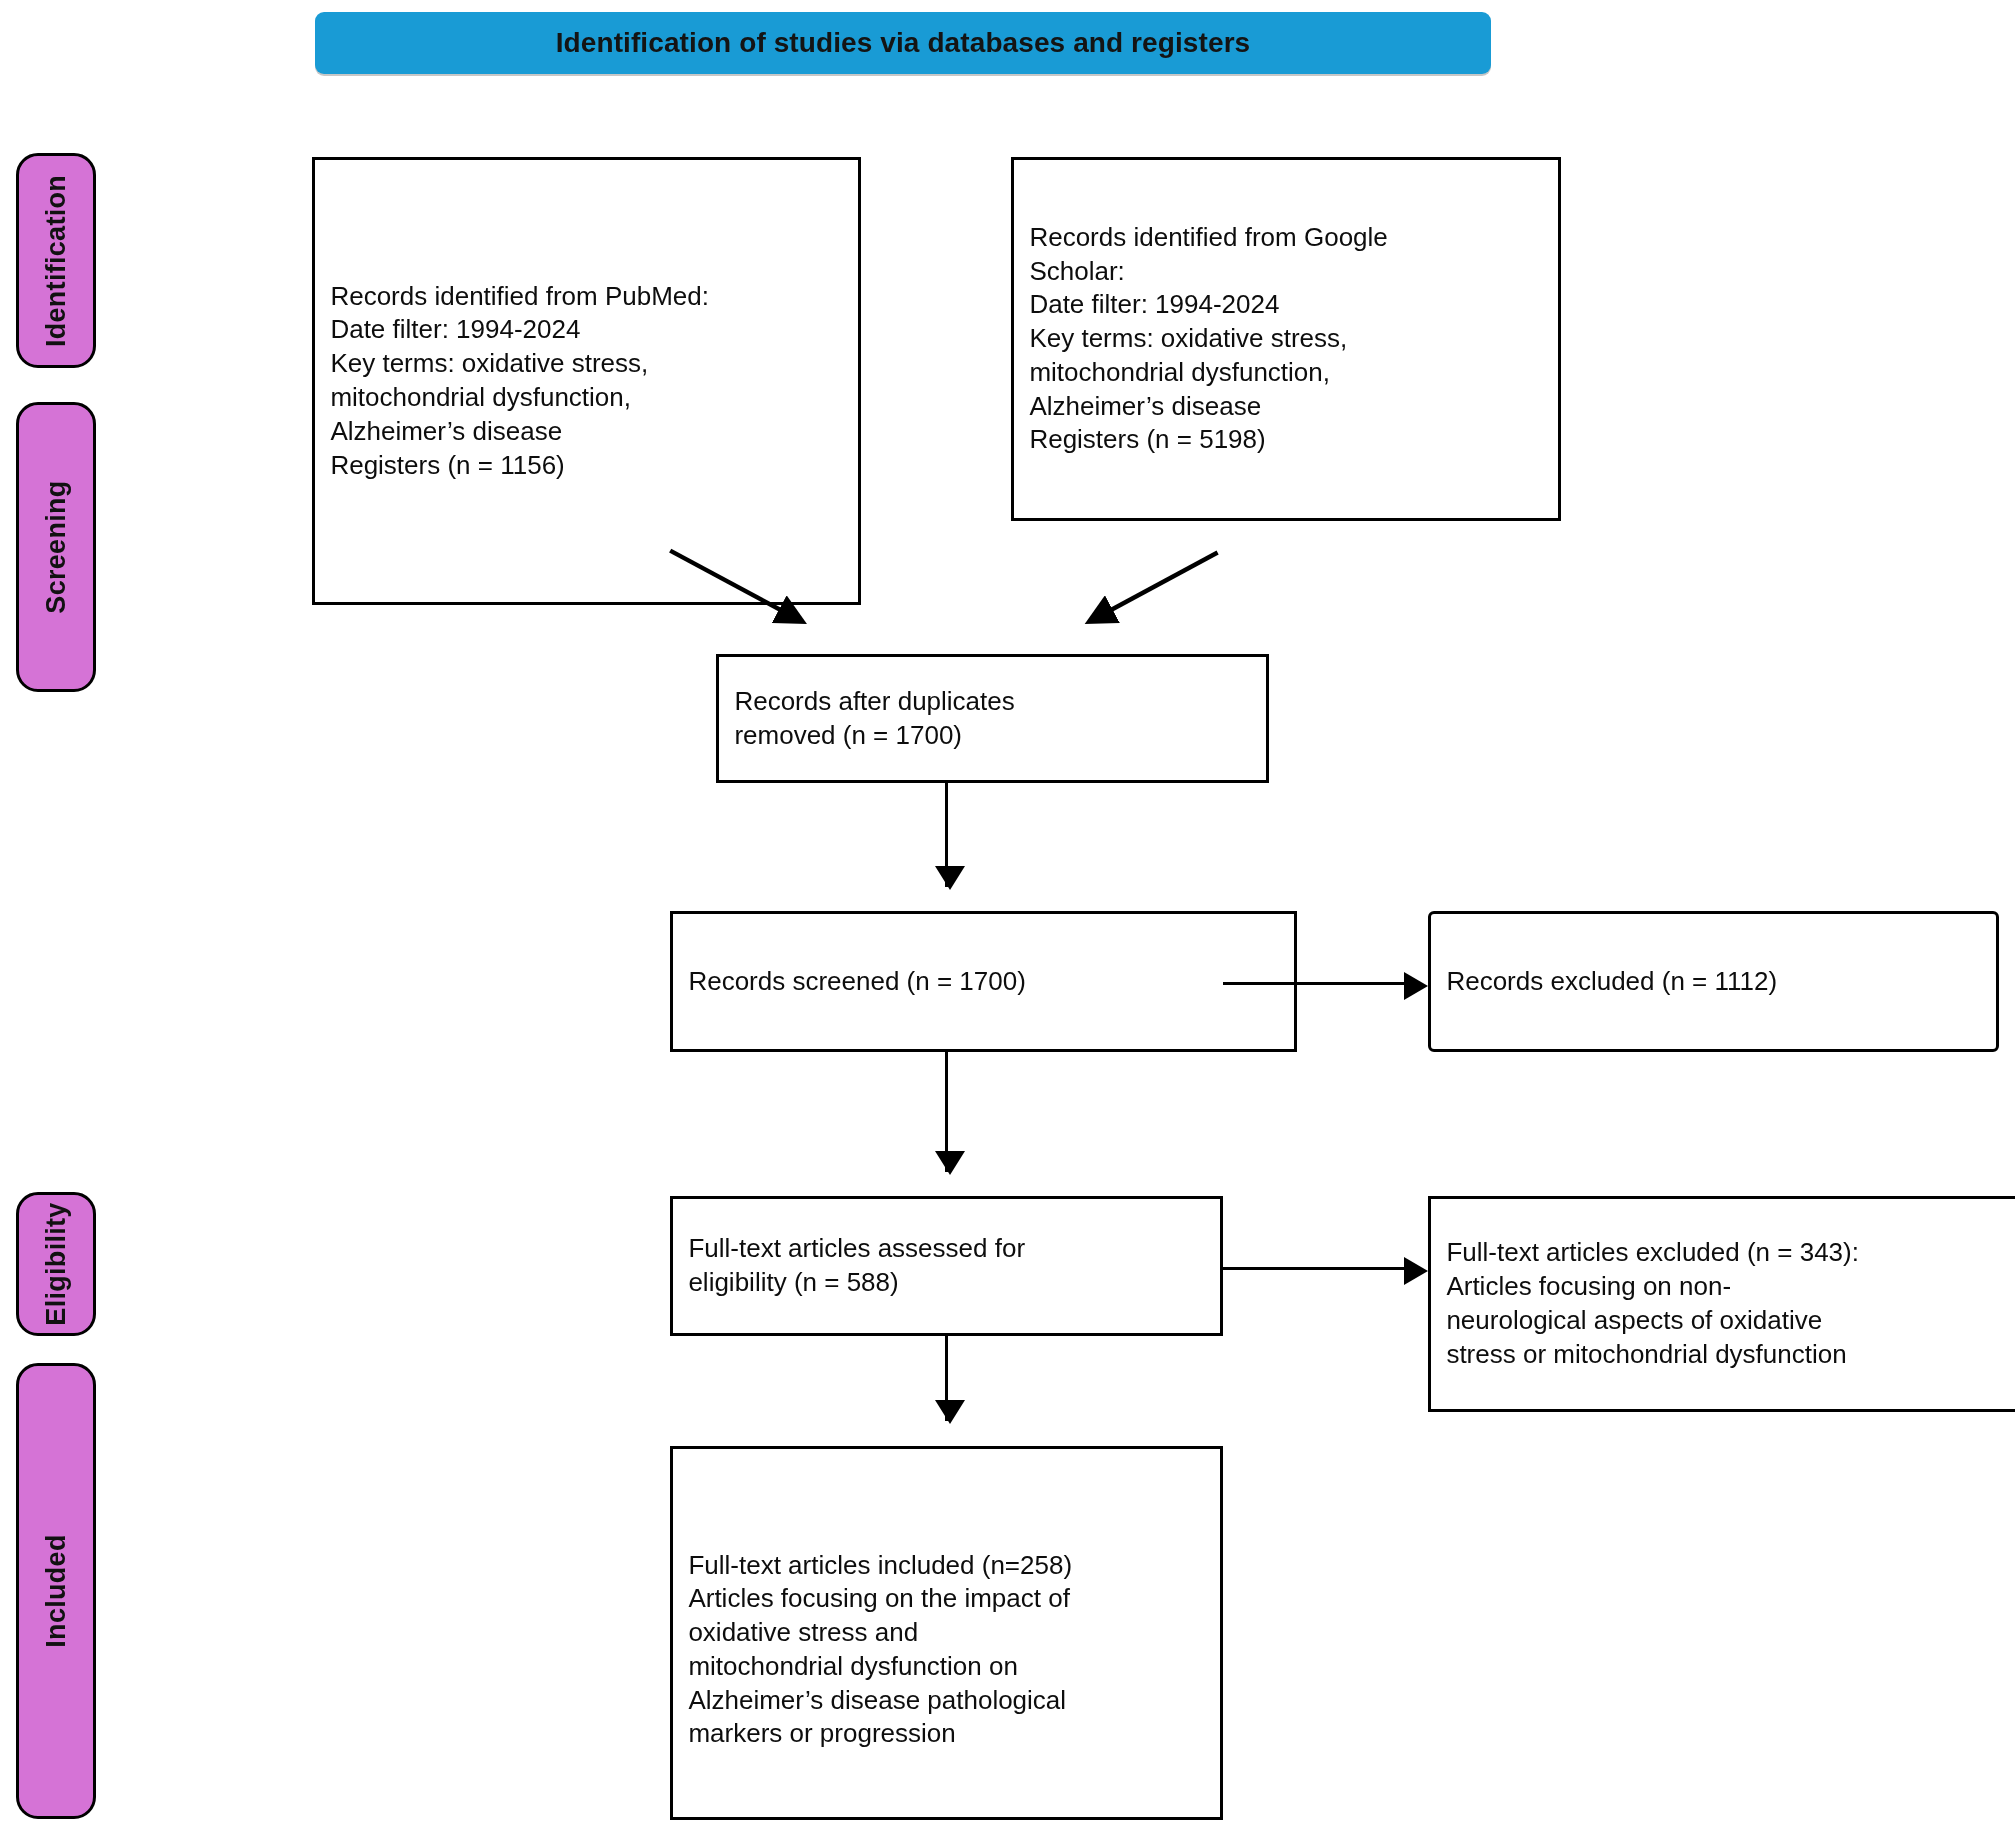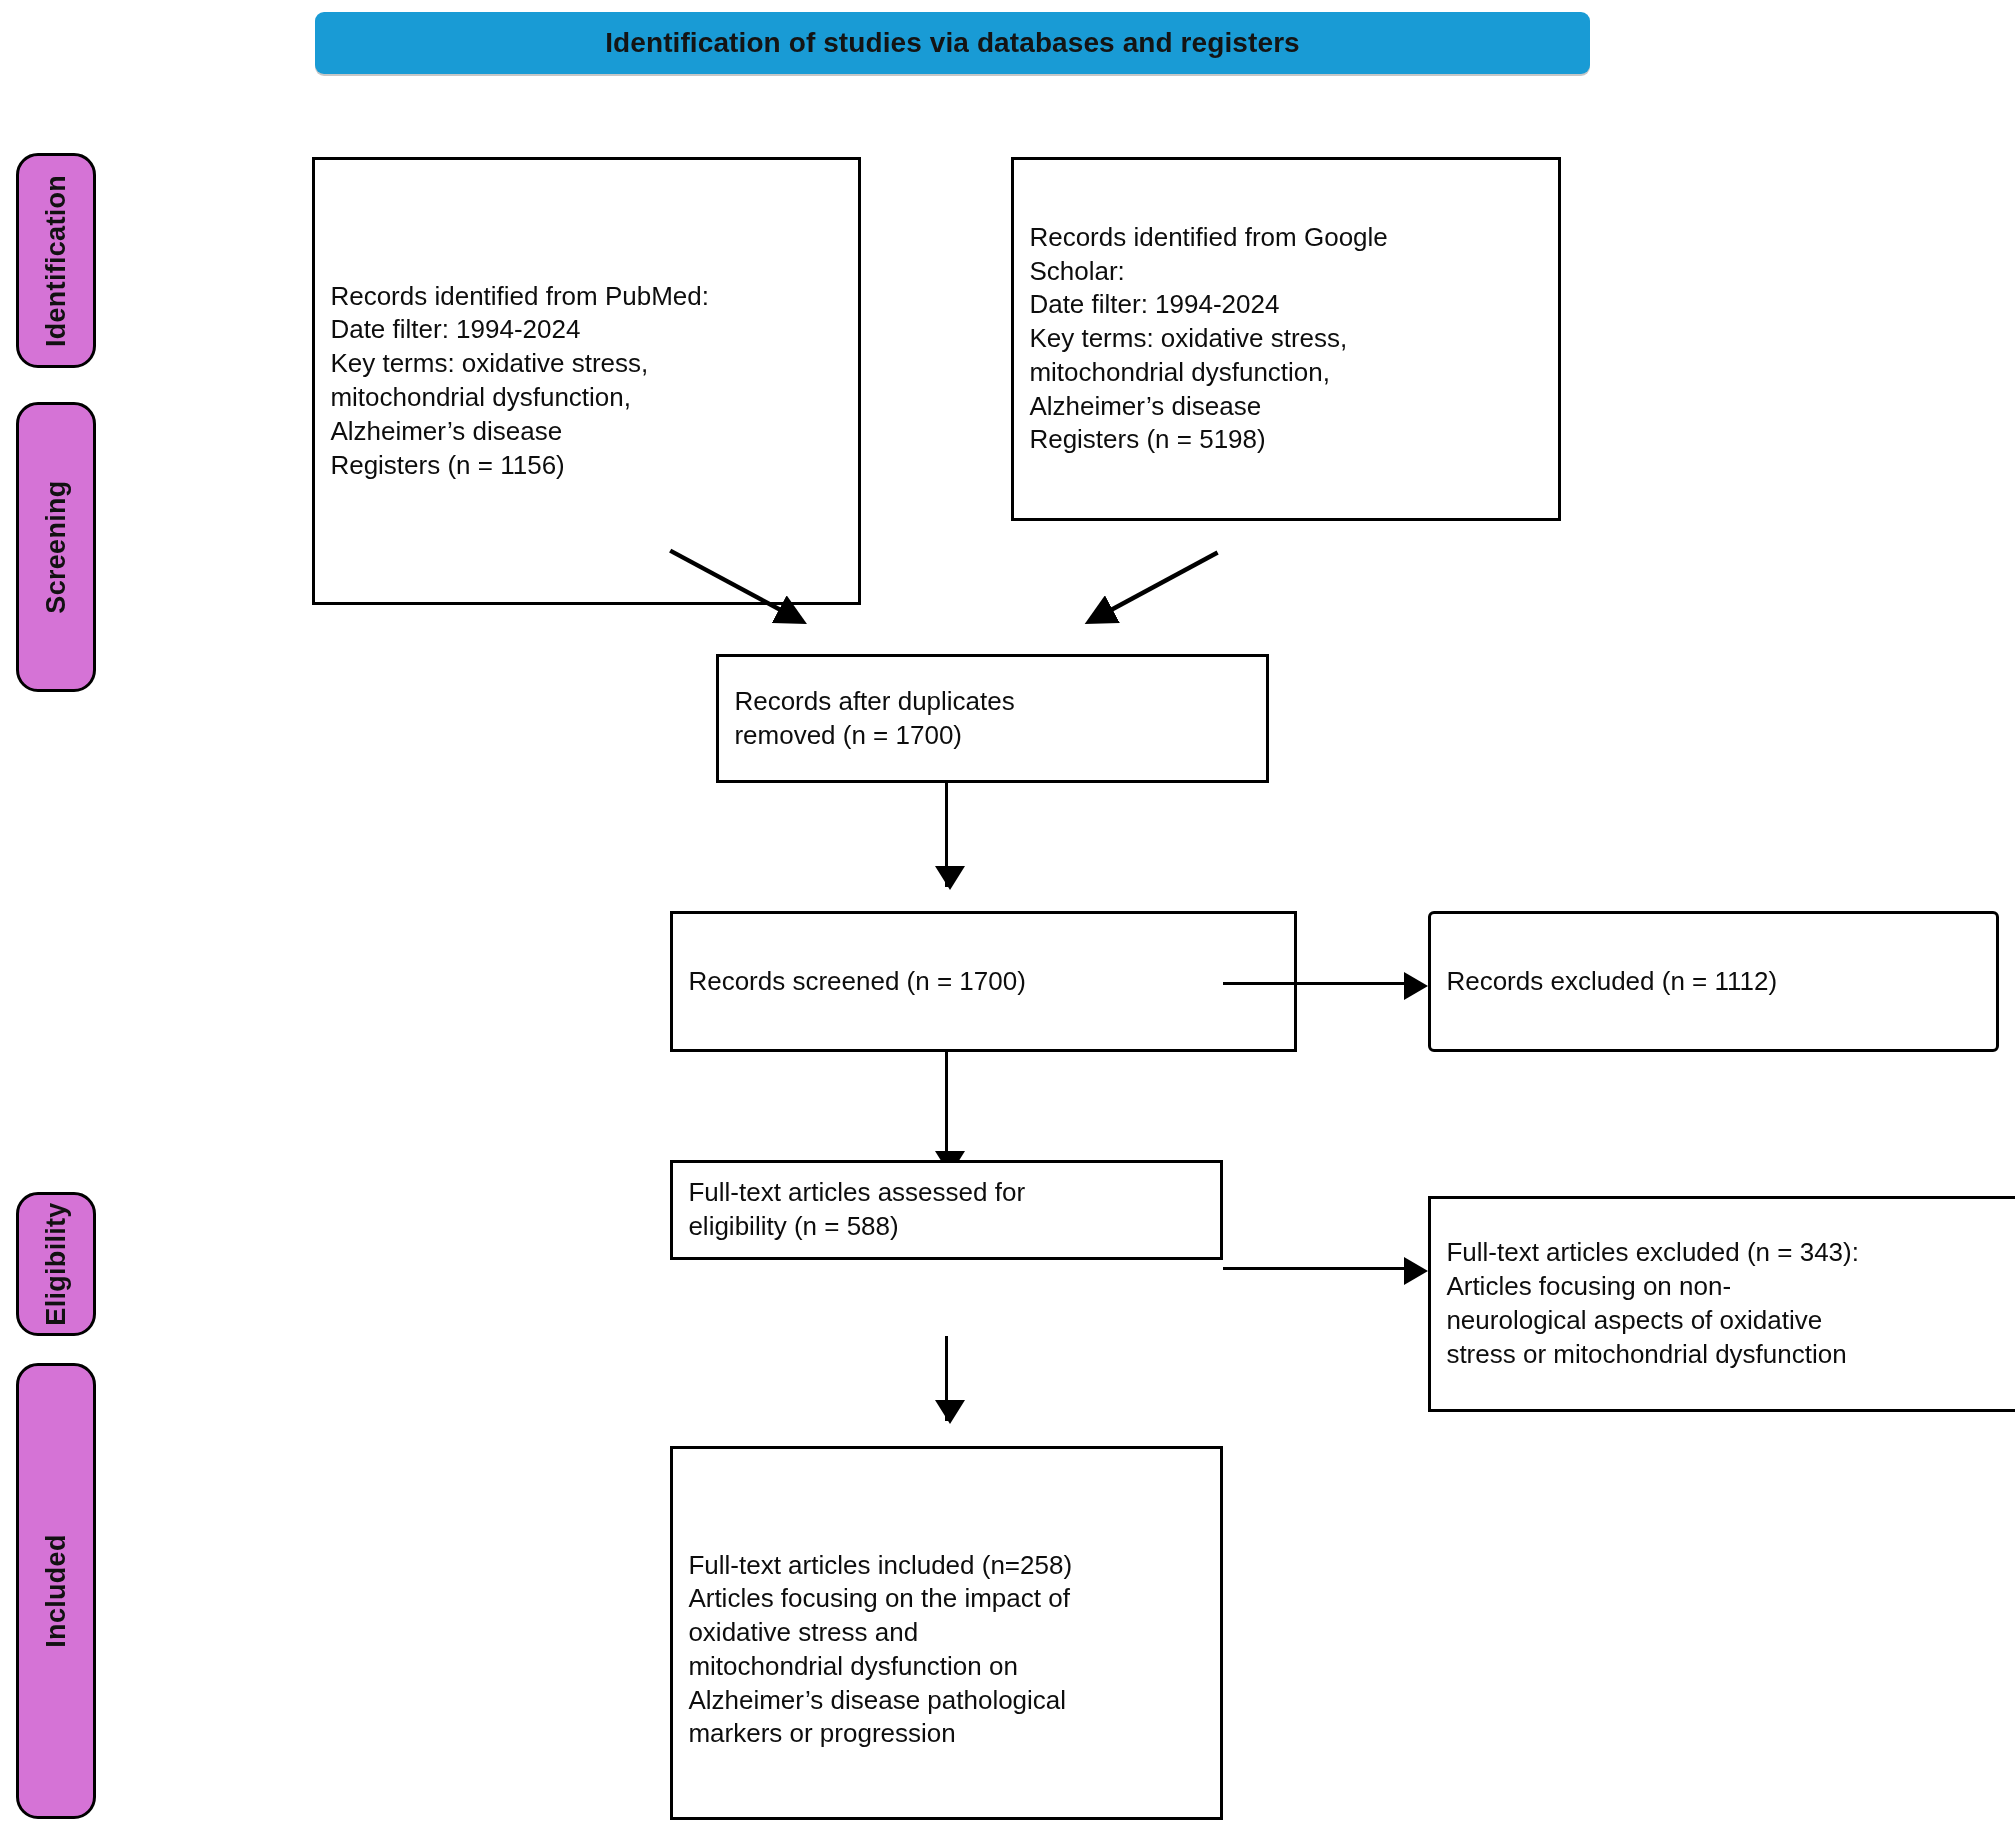--- a/index.html
+++ b/index.html
@@ -17,21 +17,21 @@
     height: 1835px;
     background: #ffffff;
     overflow: hidden;
   }
 
   
   .header-banner {
     position: absolute;
     left: 315px;
     top: 11.6px;
-    width: 1275px;
+    width: 1176px;
     height: 62px;
     background: var(--banner-bg, #199BD5);
     border-radius: 9px;
     box-shadow: 0 1.9px 0 rgba(0,0,0,0.22);
     display: flex;
     align-items: center;
     justify-content: center;
   }
   .header-banner .title {
     font-size: 28px;
@@ -85,21 +85,21 @@
     color: #0d0d0d;
     white-space: pre-line;
   }
   .box .box-text .ital { font-style: italic; display: block; }
 
   #box-pubmed   { left: 312px;  top: 157px;  width: 549px;  height: 448px; }
   #box-scholar  { left: 1011px; top: 157px;  width: 550px;  height: 364px; }
   #box-dedup    { left: 670px; top: 654px; width: 553px;  height: 129px; margin-left: 46px; }
   #box-screened { left: 670px; top: 911px; width: 627px;  height: 141px; }
   #box-recexcl  { left: 1428px; top: 911px; width: 571px;  height: 141px; border-radius: 6px; }
-  #box-fulltext { left: 670px; top: 1160px; width: 553px;  height: 100px; }
+  #box-fulltext { left: 670px; top: 1196px; width: 553px;  height: 140px; }
   #box-ftexcl   { left: 1428px; top: 1196px; width: 676px;  height: 216px; }
   #box-included { left: 670px; top: 1446px; width: 553px;  height: 374px; }
   .v-arrow {
     position: absolute;
     width: 0;
     border-left: 3.9px solid #000000;
   }
   .v-arrow::after {
     content: "";
     position: absolute;

